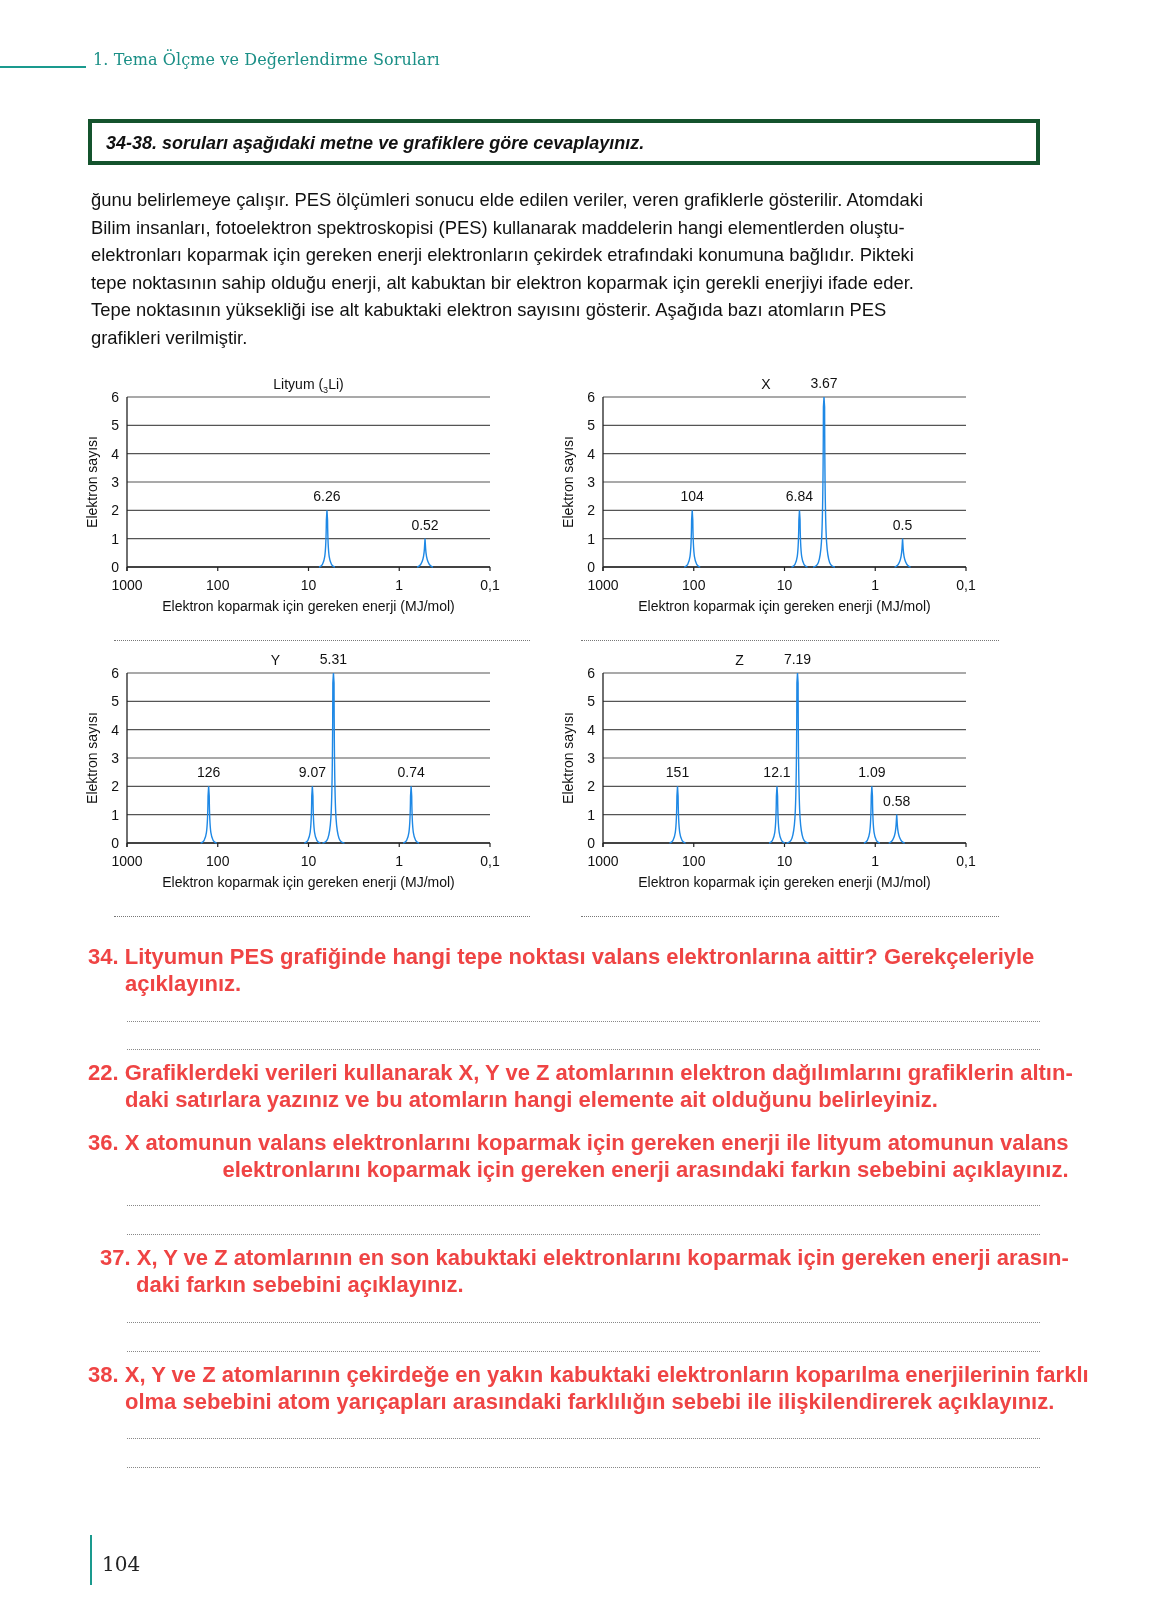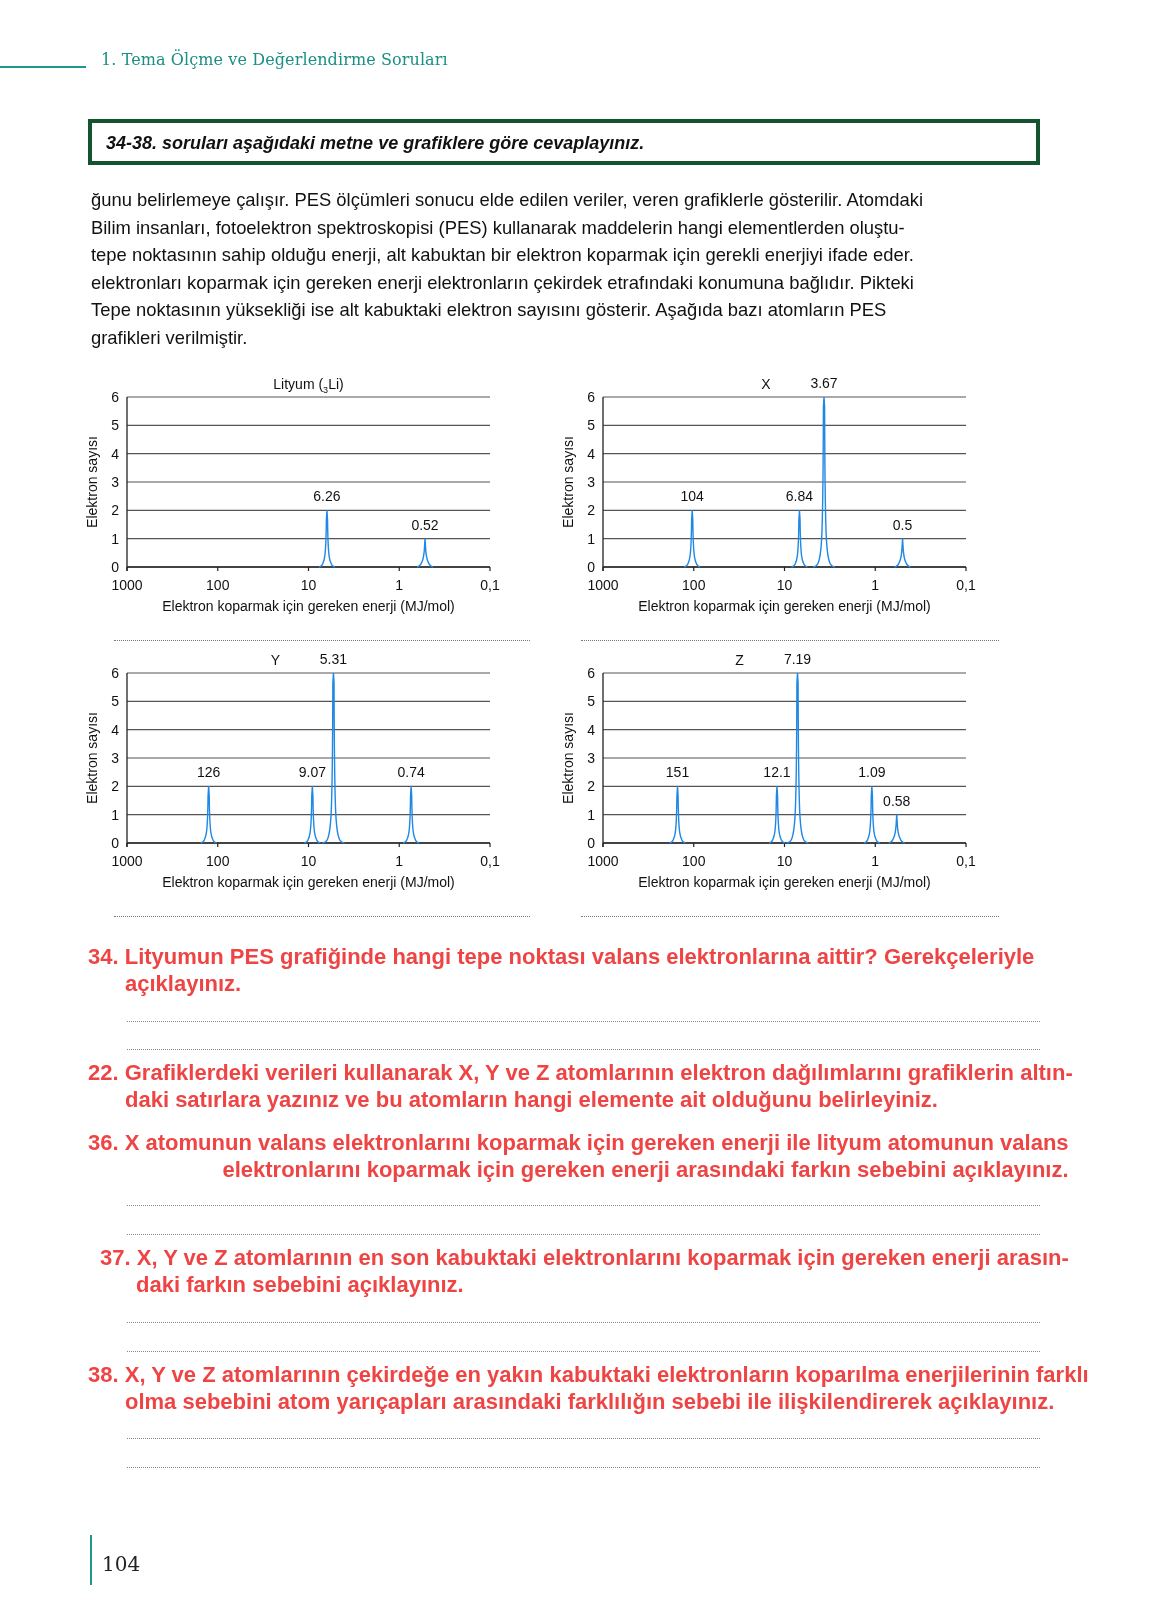--- a/index.html
+++ b/index.html
@@ -1,20 +1,20 @@
 <!DOCTYPE html>
 <html><head>
 <meta charset="utf-8">
 <style>
   html, body { margin:0; padding:0; background:#ffffff; }
   body { width:1152px; height:1624px; position:relative; overflow:hidden;
          font-family:"Liberation Sans", sans-serif; color:#111; }
   .header-line { position:absolute; left:0; top:66px; width:86px; height:2px; background:#1a9a8e; }
   .header-title { position:absolute; left:93px; top:50px; font-family:"DejaVu Serif", serif;
-                  font-size:16px; color:#1a8f86; letter-spacing:0.1px;margin-left:8px; }
+                  font-size:16px; color:#1a8f86; letter-spacing:0.1px; }
   .instr-box { position:absolute; left:88px; top:119px; width:952px; height:46px;
                border:4px solid #14532d; box-sizing:border-box; }
   .instr-text { position:absolute; left:14px; top:10px; font-size:18px; font-weight:bold;
                 font-style:italic; color:#111; }
   .intro { position:absolute; left:91px; top:186px; width:960px; font-size:18.4px;
            line-height:27.6px; color:#111; margin:0; }
   .intro-line { display:block; white-space:nowrap; }
   .chart { position:absolute; width:460px; height:260px; }
   .chart svg { position:absolute; left:0; top:0; overflow:visible; }
   .sep { position:absolute; height:0; border-top:1px dotted #777; }
@@ -33,22 +33,22 @@
 <div class="header-line"></div>
 <div class="header-title">1. Tema Ölçme ve Değerlendirme Soruları</div>
 
 <div class="instr-box">
   <div class="instr-text">34-38. soruları aşağıdaki metne ve grafiklere göre cevaplayınız.</div>
 </div>
 
 <p class="intro">
   <span class="intro-line">ğunu belirlemeye çalışır. PES ölçümleri sonucu elde edilen veriler, veren grafiklerle gösterilir. Atomdaki</span>
   <span class="intro-line">Bilim insanları, fotoelektron spektroskopisi (PES) kullanarak maddelerin hangi elementlerden oluştu-</span>
+  <span class="intro-line">elektronları koparmak için gereken enerji elektronların çekirdek etrafındaki konumuna bağlıdır. Pikteki</span>
   <span class="intro-line">tepe noktasının sahip olduğu enerji, alt kabuktan bir elektron koparmak için gerekli enerjiyi ifade eder.</span>
-  <span class="intro-line">elektronları koparmak için gereken enerji elektronların çekirdek etrafındaki konumuna bağlıdır. Pikteki</span>
   <span class="intro-line">Tepe noktasının yüksekliği ise alt kabuktaki elektron sayısını gösterir. Aşağıda bazı atomların PES</span>
   <span class="intro-line">grafikleri verilmiştir.</span>
 </p>
 
 <div class="chart" style="left:80px; top:370px;">
     <svg width="460" height="260" font-family="Liberation Sans, sans-serif">
       <line x1="47" x2="410" y1="197" y2="197" stroke="#555555" stroke-width="1.2"></line>
       <text x="39" y="202" text-anchor="end" font-size="14" fill="#111">0</text>
       <line x1="47" x2="410" y1="168.66666666666666" y2="168.66666666666666" stroke="#555555" stroke-width="1.2"></line>
       <text x="39" y="173.66666666666666" text-anchor="end" font-size="14" fill="#111">1</text>

